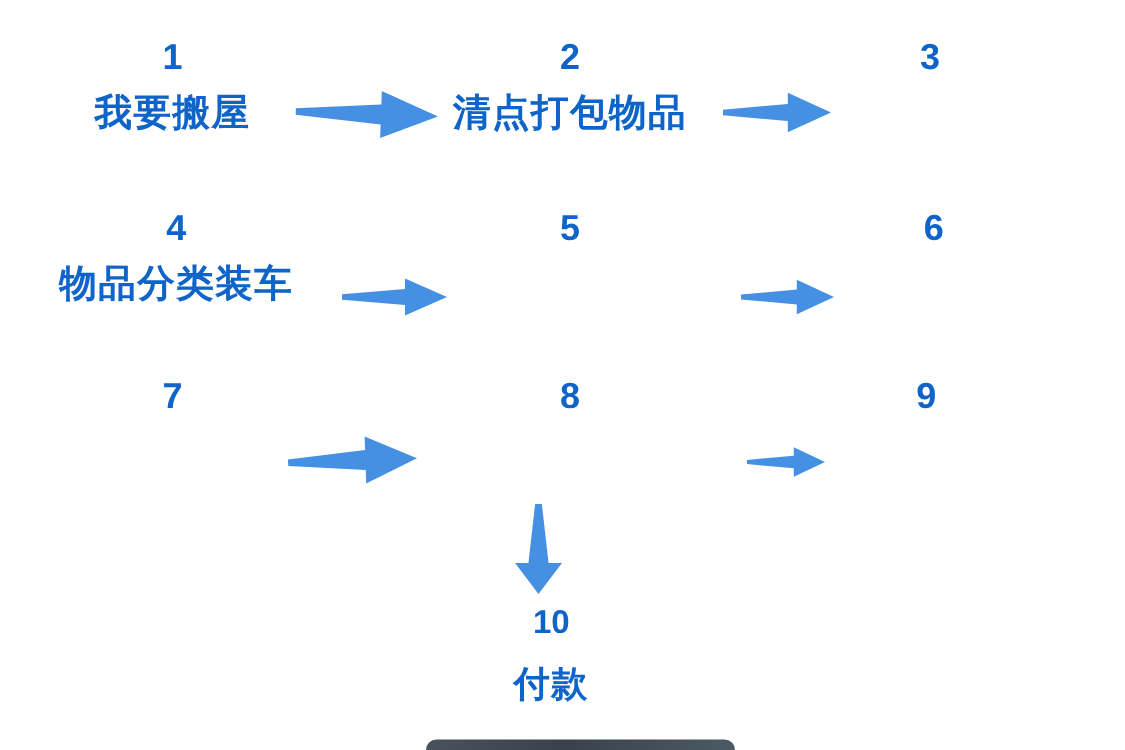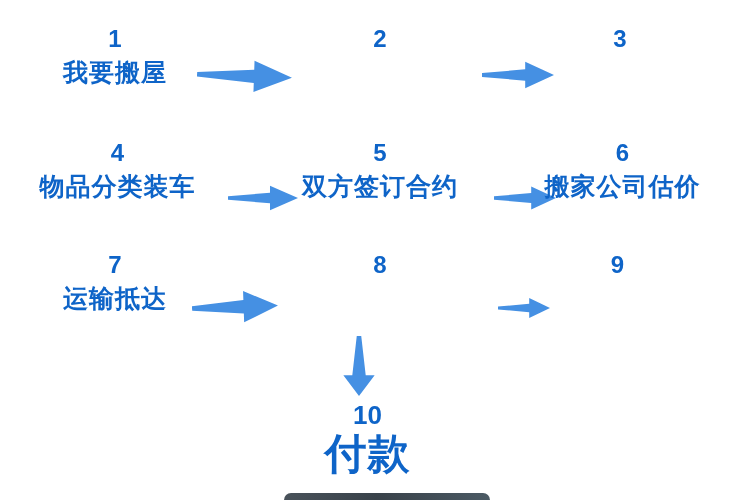--- a/index.html
+++ b/index.html
@@ -27,27 +27,26 @@
     margin-bottom: 5px;
     color: #0e64c8;
   }
   .step .label {
     font-size: 25px;
     font-weight: 800;
     line-height: 32px;
     letter-spacing: 1px;
     color: #0e64c8;
     white-space: nowrap;
-    font-family: Liberation Mono, monospace;
   }
   .step.final .num {
-    font-size: 26px;
+    font-size: 22px;
   }
   .step.final .label {
-    font-size: 42px;
+    font-size: 24px;
     line-height: 44px;
   }
   .arrow {
     position: absolute;
   }
   .arrow svg {
     display: block;
   }
   .cropped-bottom {
     position: absolute;
@@ -70,20 +69,21 @@
   </div>
 
   <div class="arrow" style="left:197px; top:57px; transform:rotate(2deg);">
     <svg width="95" height="38" viewBox="0 0 100 34" preserveAspectRatio="none" aria-hidden="true">
       <polygon points="0,15 60,11 60,3 100,17 60,31 60,23 0,19" fill="#4590e3"></polygon>
     </svg>
   </div>
 
   <div class="step" style="left:285px; top:24px; width:190px;">
     <div class="num">2</div>
+    <div class="label">清点打包物品</div>
   </div>
 
   <div class="arrow" style="left:482px; top:59px;">
     <svg width="72" height="32" viewBox="0 0 100 34" preserveAspectRatio="none" aria-hidden="true">
       <polygon points="0,15 60,11 60,3 100,17 60,31 60,23 0,19" fill="#4590e3"></polygon>
     </svg>
   </div>
 
   <div class="step" style="left:530px; top:24px; width:180px;">
     <div class="num">3</div>
@@ -95,37 +95,34 @@
   </div>
 
   <div class="arrow" style="left:228px; top:183px;">
     <svg width="70" height="30" viewBox="0 0 100 34" preserveAspectRatio="none" aria-hidden="true">
       <polygon points="0,15 60,11 60,3 100,17 60,31 60,23 0,19" fill="#4590e3"></polygon>
     </svg>
   </div>
 
   <div class="step" style="left:285px; top:138px; width:190px;">
     <div class="num">5</div>
-    <div class="label">双方签订合约</div>
   </div>
 
   <div class="arrow" style="left:494px; top:184px;">
     <svg width="62" height="28" viewBox="0 0 100 34" preserveAspectRatio="none" aria-hidden="true">
       <polygon points="0,15 60,11 60,3 100,17 60,31 60,23 0,19" fill="#4590e3"></polygon>
     </svg>
   </div>
 
   <div class="step" style="left:525px; top:138px; width:195px;">
     <div class="num">6</div>
-    <div class="label">搬家公司估价</div>
   </div>
 
   <div class="step" style="left:25px; top:250px; width:180px;">
     <div class="num">7</div>
-    <div class="label">运输抵达</div>
   </div>
 
   <div class="arrow" style="left:192px; top:288px; transform:rotate(-2deg);">
     <svg width="86" height="38" viewBox="0 0 100 34" preserveAspectRatio="none" aria-hidden="true">
       <polygon points="0,15 60,11 60,3 100,17 60,31 60,23 0,19" fill="#4590e3"></polygon>
     </svg>
   </div>
 
   <div class="step" style="left:285px; top:250px; width:190px;">
     <div class="num">8</div>

